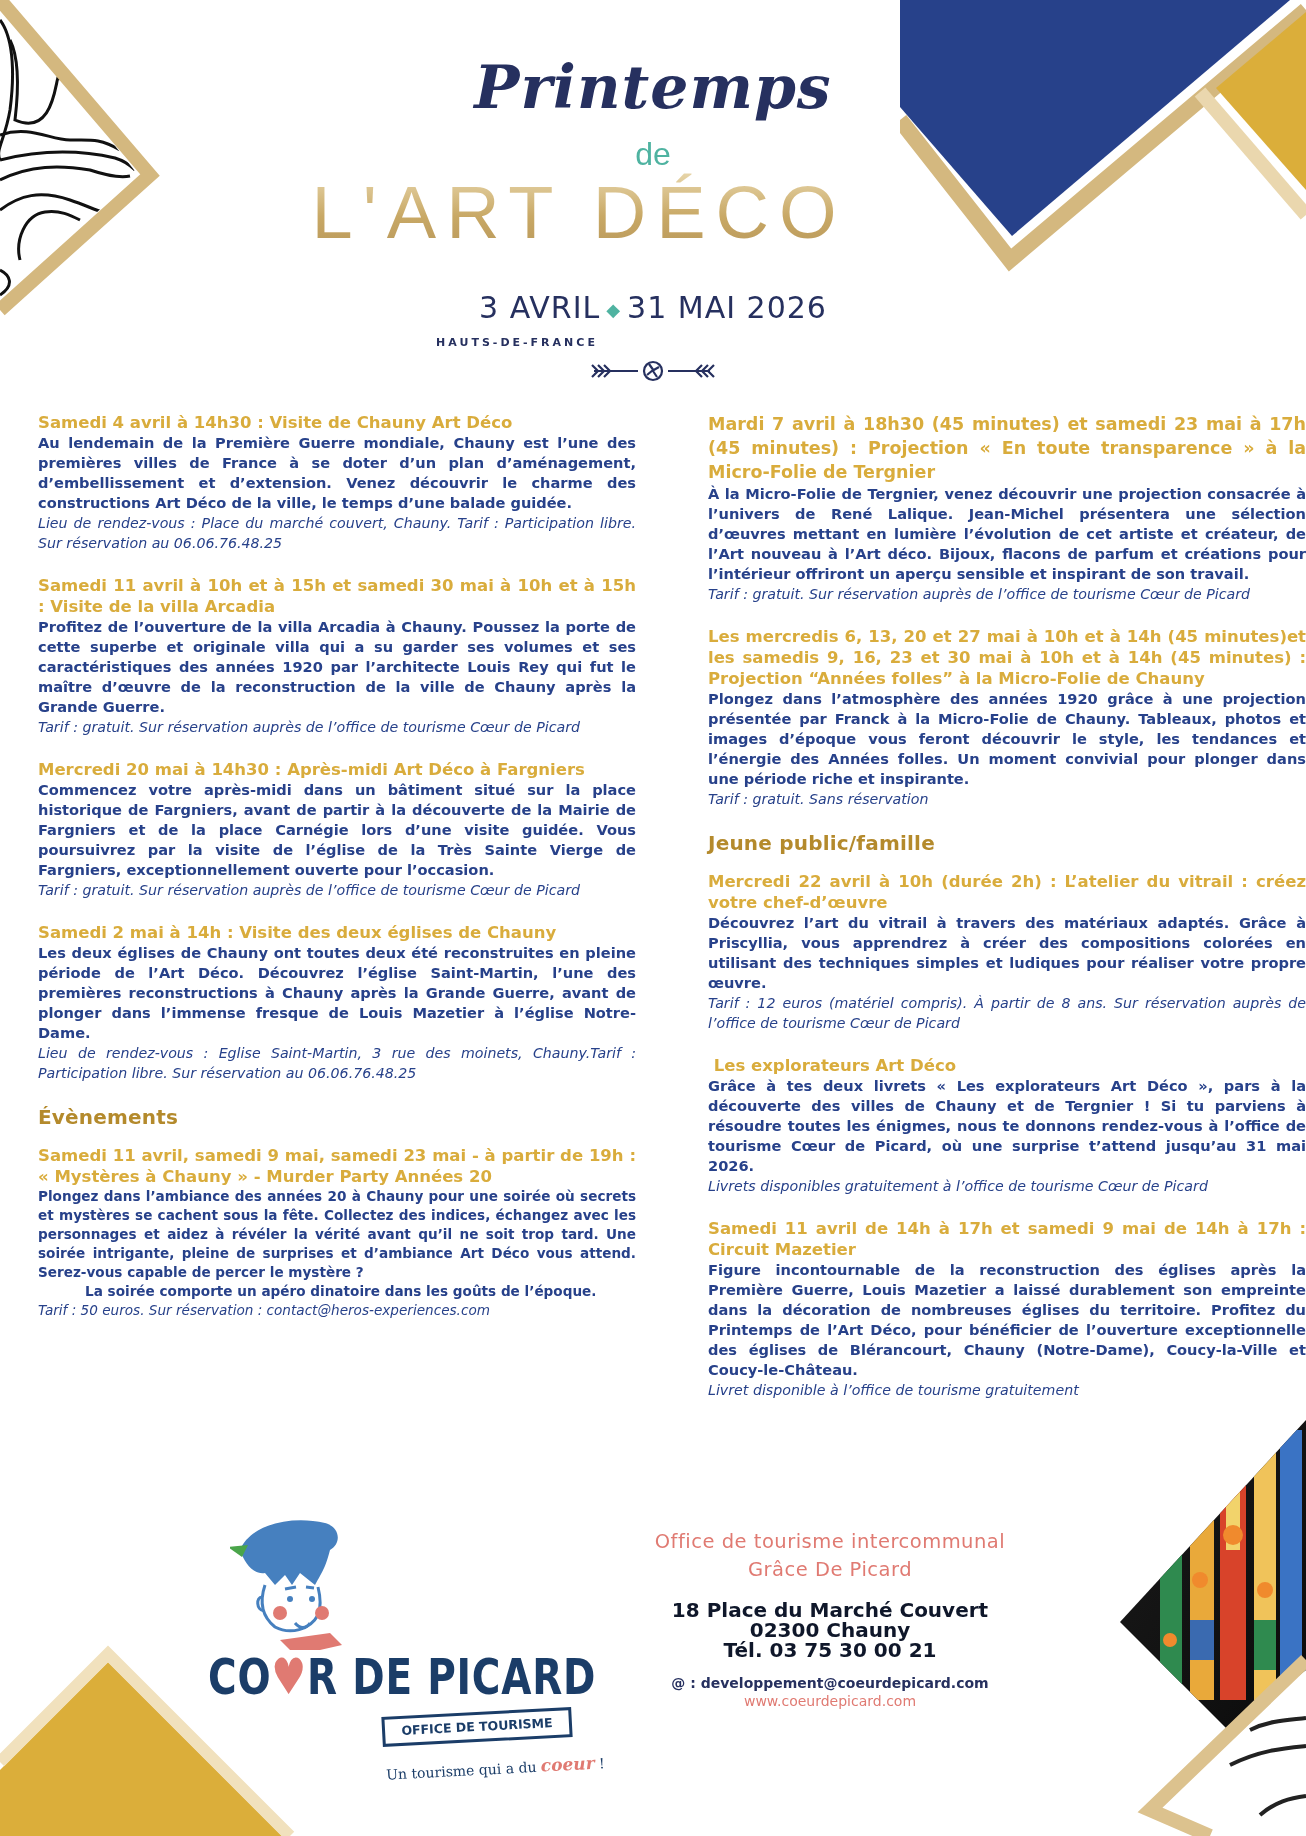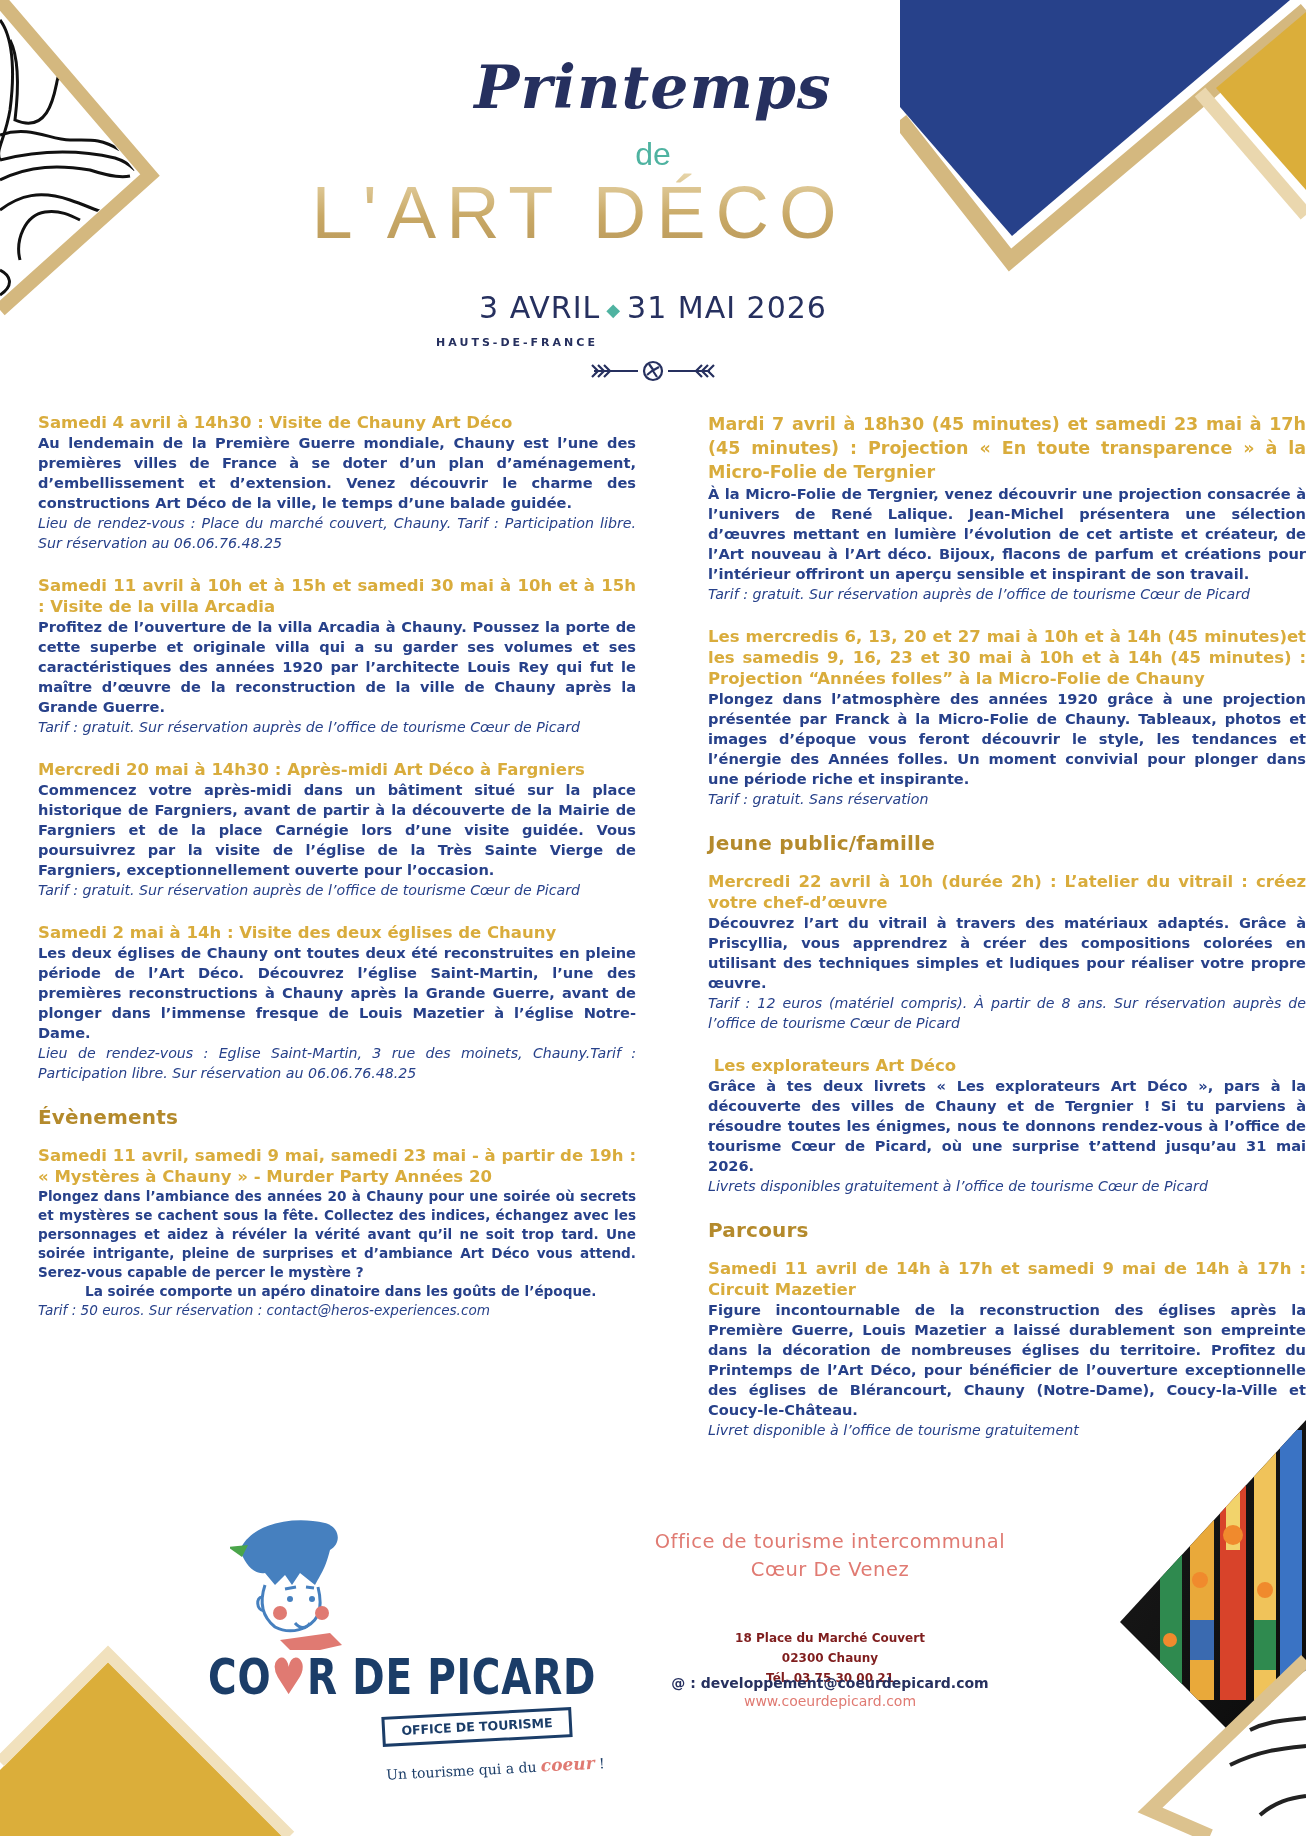--- a/index.html
+++ b/index.html
@@ -60,21 +60,21 @@
   }
   .section { margin-bottom:22px; }
 
   
   .office-title {
     position:absolute; left:600px; width:460px; top:1528px; text-align:center;
     font-family:"DejaVu Sans", sans-serif; font-size:19.5px; line-height:28px; color:#e07a72; letter-spacing:0.5px;
   }
   .office-addr {
     position:absolute; left:600px; width:460px; top:1600px; text-align:center;
-    font-family:"DejaVu Sans", sans-serif; font-size:12px; line-height:20px; color:#7f1d1d; font-weight:600;margin-top:28px;
+    font-family:"DejaVu Sans", sans-serif; font-size:20px; line-height:20px; color:#0f172a; font-weight:600;
   }
   .office-contact {
     position:absolute; left:600px; width:460px; top:1674px; text-align:center;
     font-family:"DejaVu Sans", sans-serif; font-size:14px; line-height:18px; color:#26305f; font-weight:600;
   }
   .office-web { color:#e07a72; font-weight:normal; }
 
   
   .logo { position:absolute; left:190px; top:1515px; width:410px; height:270px; }
   .logo-text {
@@ -239,21 +239,20 @@
       <div class="event-info">Tarif : 12 euros (matériel compris). À partir de 8 ans. Sur réservation auprès de l’office de tourisme Cœur de Picard</div>
     </div>
     <div class="event">
       <div class="event-title" style="white-space:pre"> Les explorateurs Art Déco</div>
       <div class="event-body">Grâce à tes deux livrets « Les explorateurs Art Déco », pars à la découverte des villes de Chauny et de Tergnier ! Si tu parviens à résoudre toutes les énigmes, nous te donnons rendez-vous à l’office de tourisme Cœur de Picard, où une surprise t’attend jusqu’au 31 mai 2026.</div>
       <div class="event-info">Livrets disponibles gratuitement à l’office de tourisme Cœur de Picard</div>
     </div>
   </div>
 
   <div class="section">
-    <div class="section-title">Parcours</div>
     <div class="event">
       <div class="event-title">Samedi 11 avril de 14h à 17h et samedi 9 mai de 14h à 17h : Circuit Mazetier</div>
       <div class="event-body">Figure incontournable de la reconstruction des églises après la Première Guerre, Louis Mazetier a laissé durablement son empreinte dans la décoration de nombreuses églises du territoire. Profitez du Printemps de l’Art Déco, pour bénéficier de l’ouverture exceptionnelle des églises de Blérancourt, Chauny (Notre-Dame), Coucy-la-Ville et Coucy-le-Château.</div>
       <div class="event-info">Livret disponible à l’office de tourisme gratuitement</div>
     </div>
   </div>
 </div>
 
 <div class="logo">
   <svg style="position:absolute;left:40px;top:0" width="140" height="135" viewBox="0 0 140 135">
@@ -274,21 +273,21 @@
     <span>CO</span><span style="color:#e07a72">♥</span><span>R DE PICARD</span>
   </div>
   <div class="logo-ribbon">OFFICE DE TOURISME</div>
   <div class="logo-tagline">
     <span>Un tourisme qui a du </span><span class="heart-word">coeur</span><span> !</span>
   </div>
 </div>
 
 <div class="office-title">
   <div>Office de tourisme intercommunal</div>
-  <div>Cœur De Venez</div>
+  <div>Grâce De Picard</div>
 </div>
 <div class="office-addr">
   <div>18 Place du Marché Couvert</div>
   <div>02300 Chauny</div>
   <div>Tél. 03 75 30 00 21</div>
 </div>
 <div class="office-contact">
   <div>@ : developpement@coeurdepicard.com</div>
   <div class="office-web">www.coeurdepicard.com</div>
 </div>

